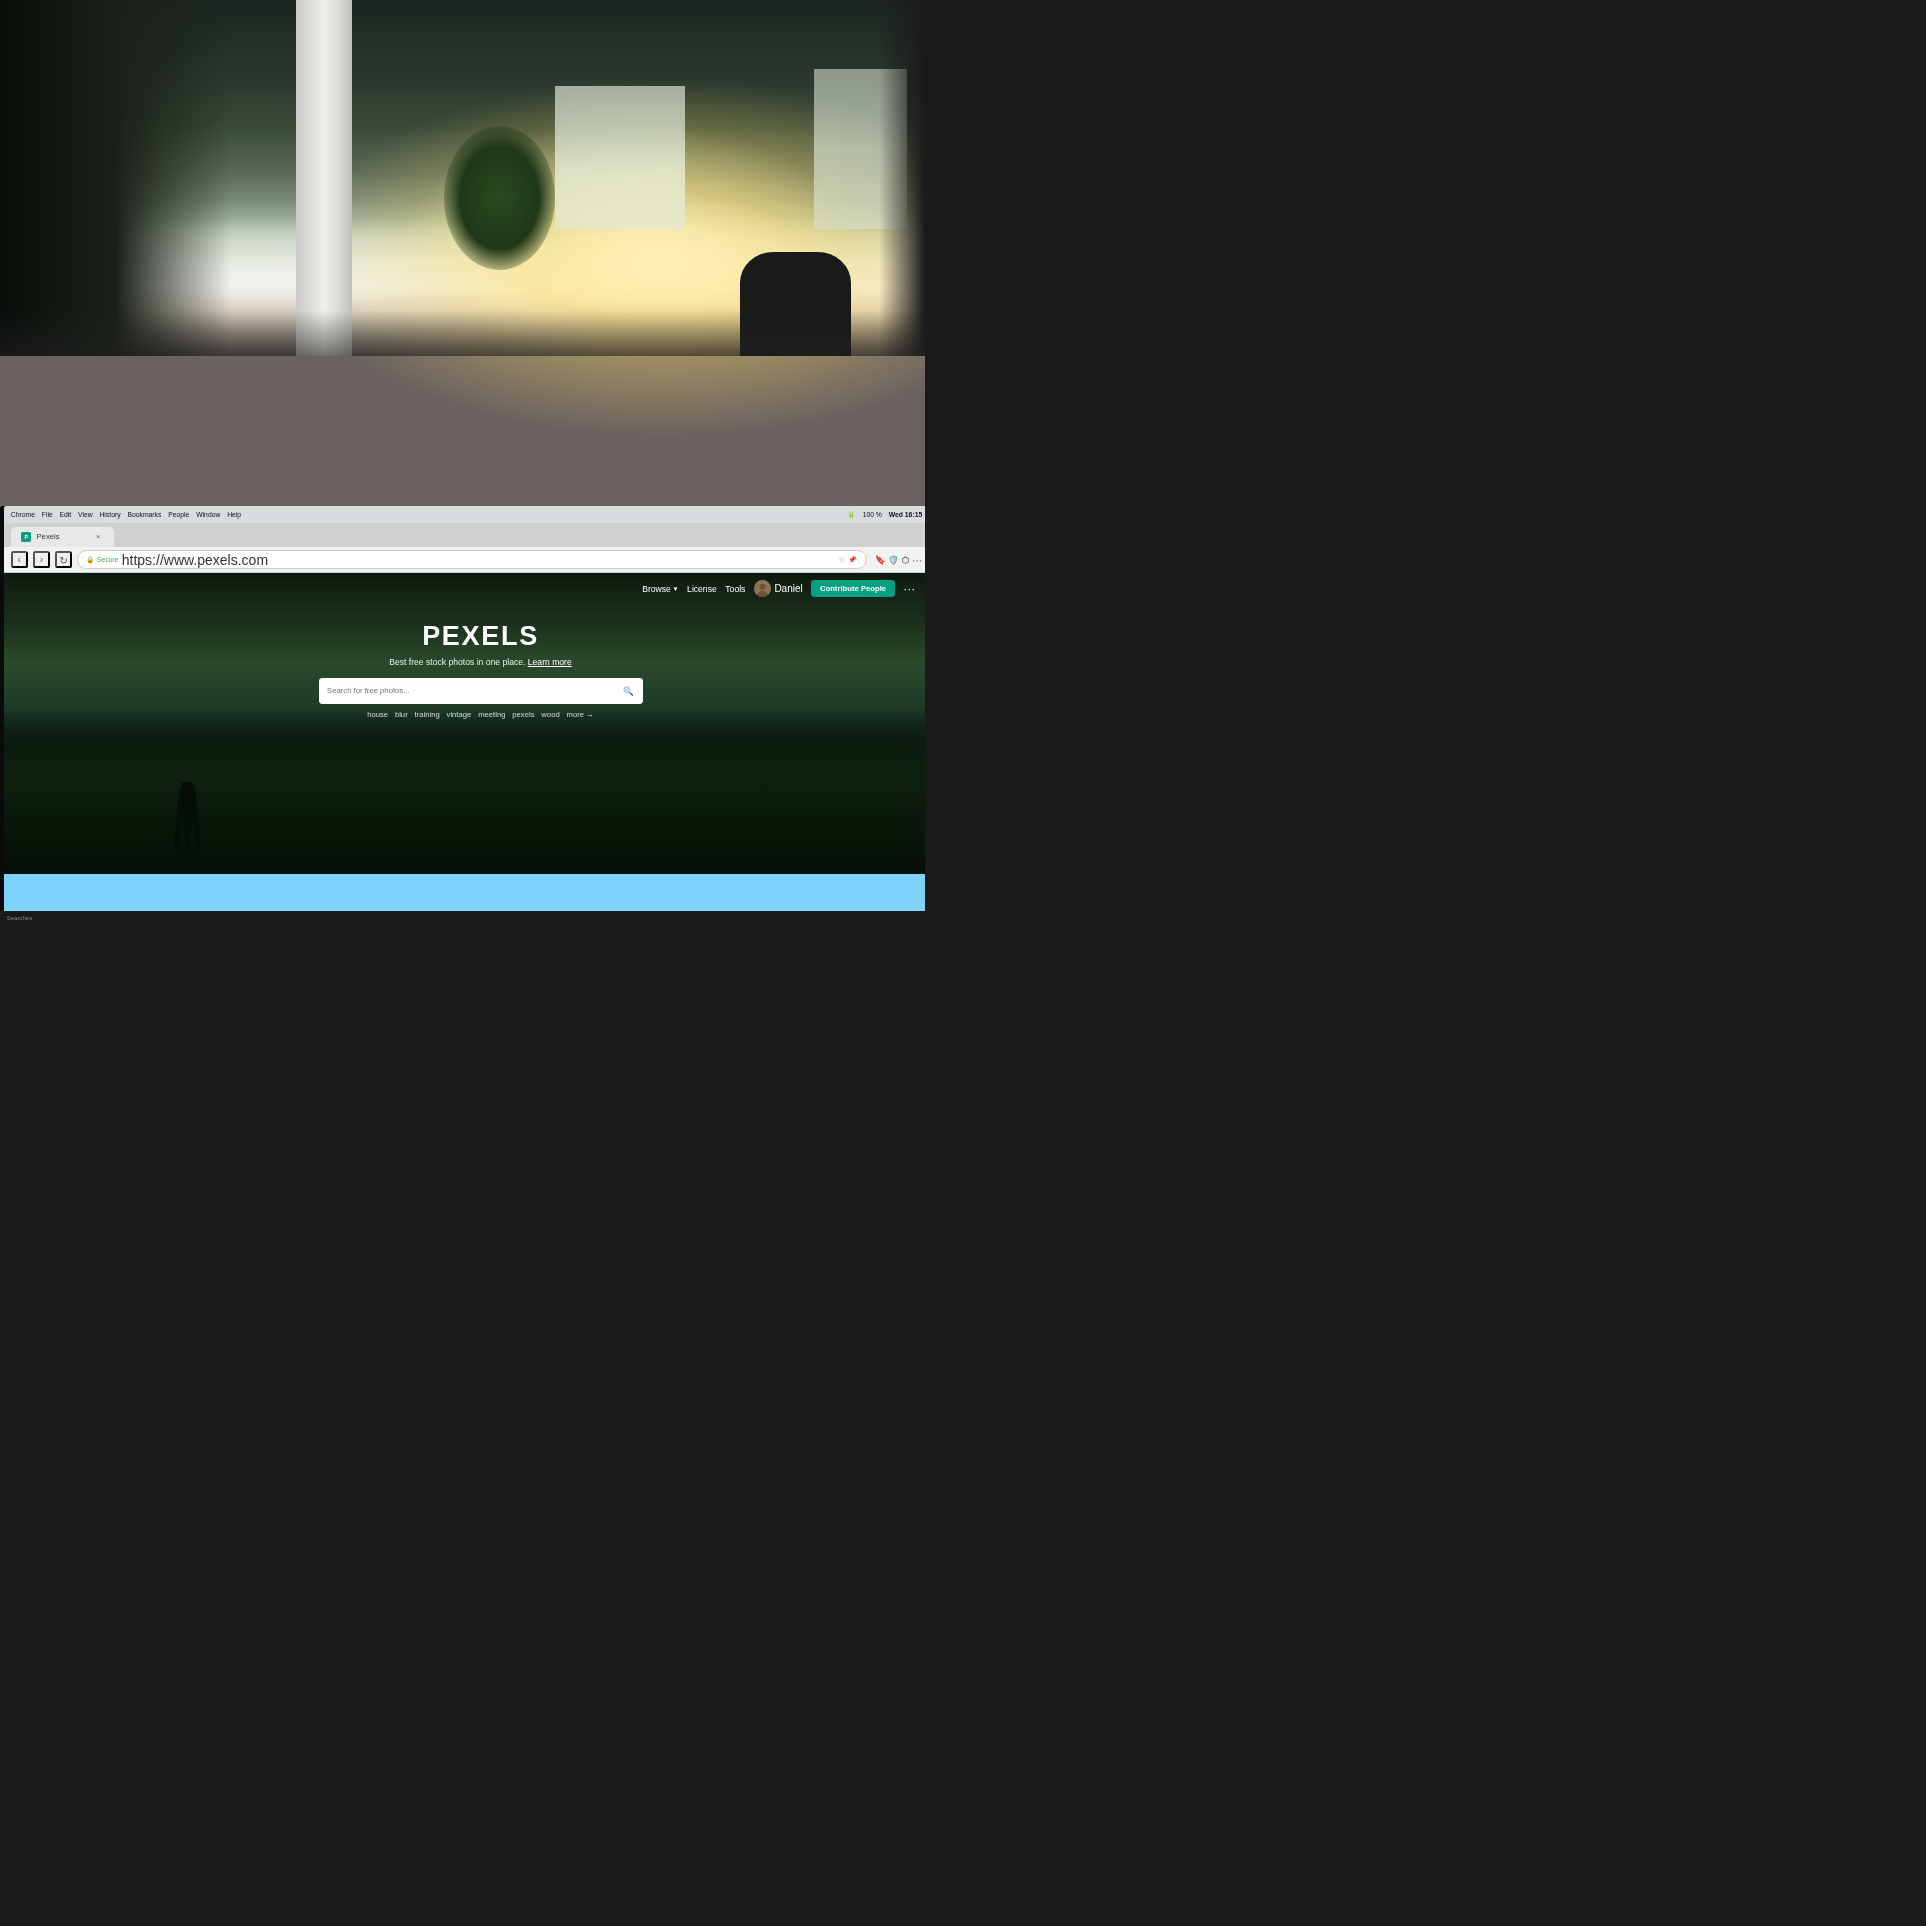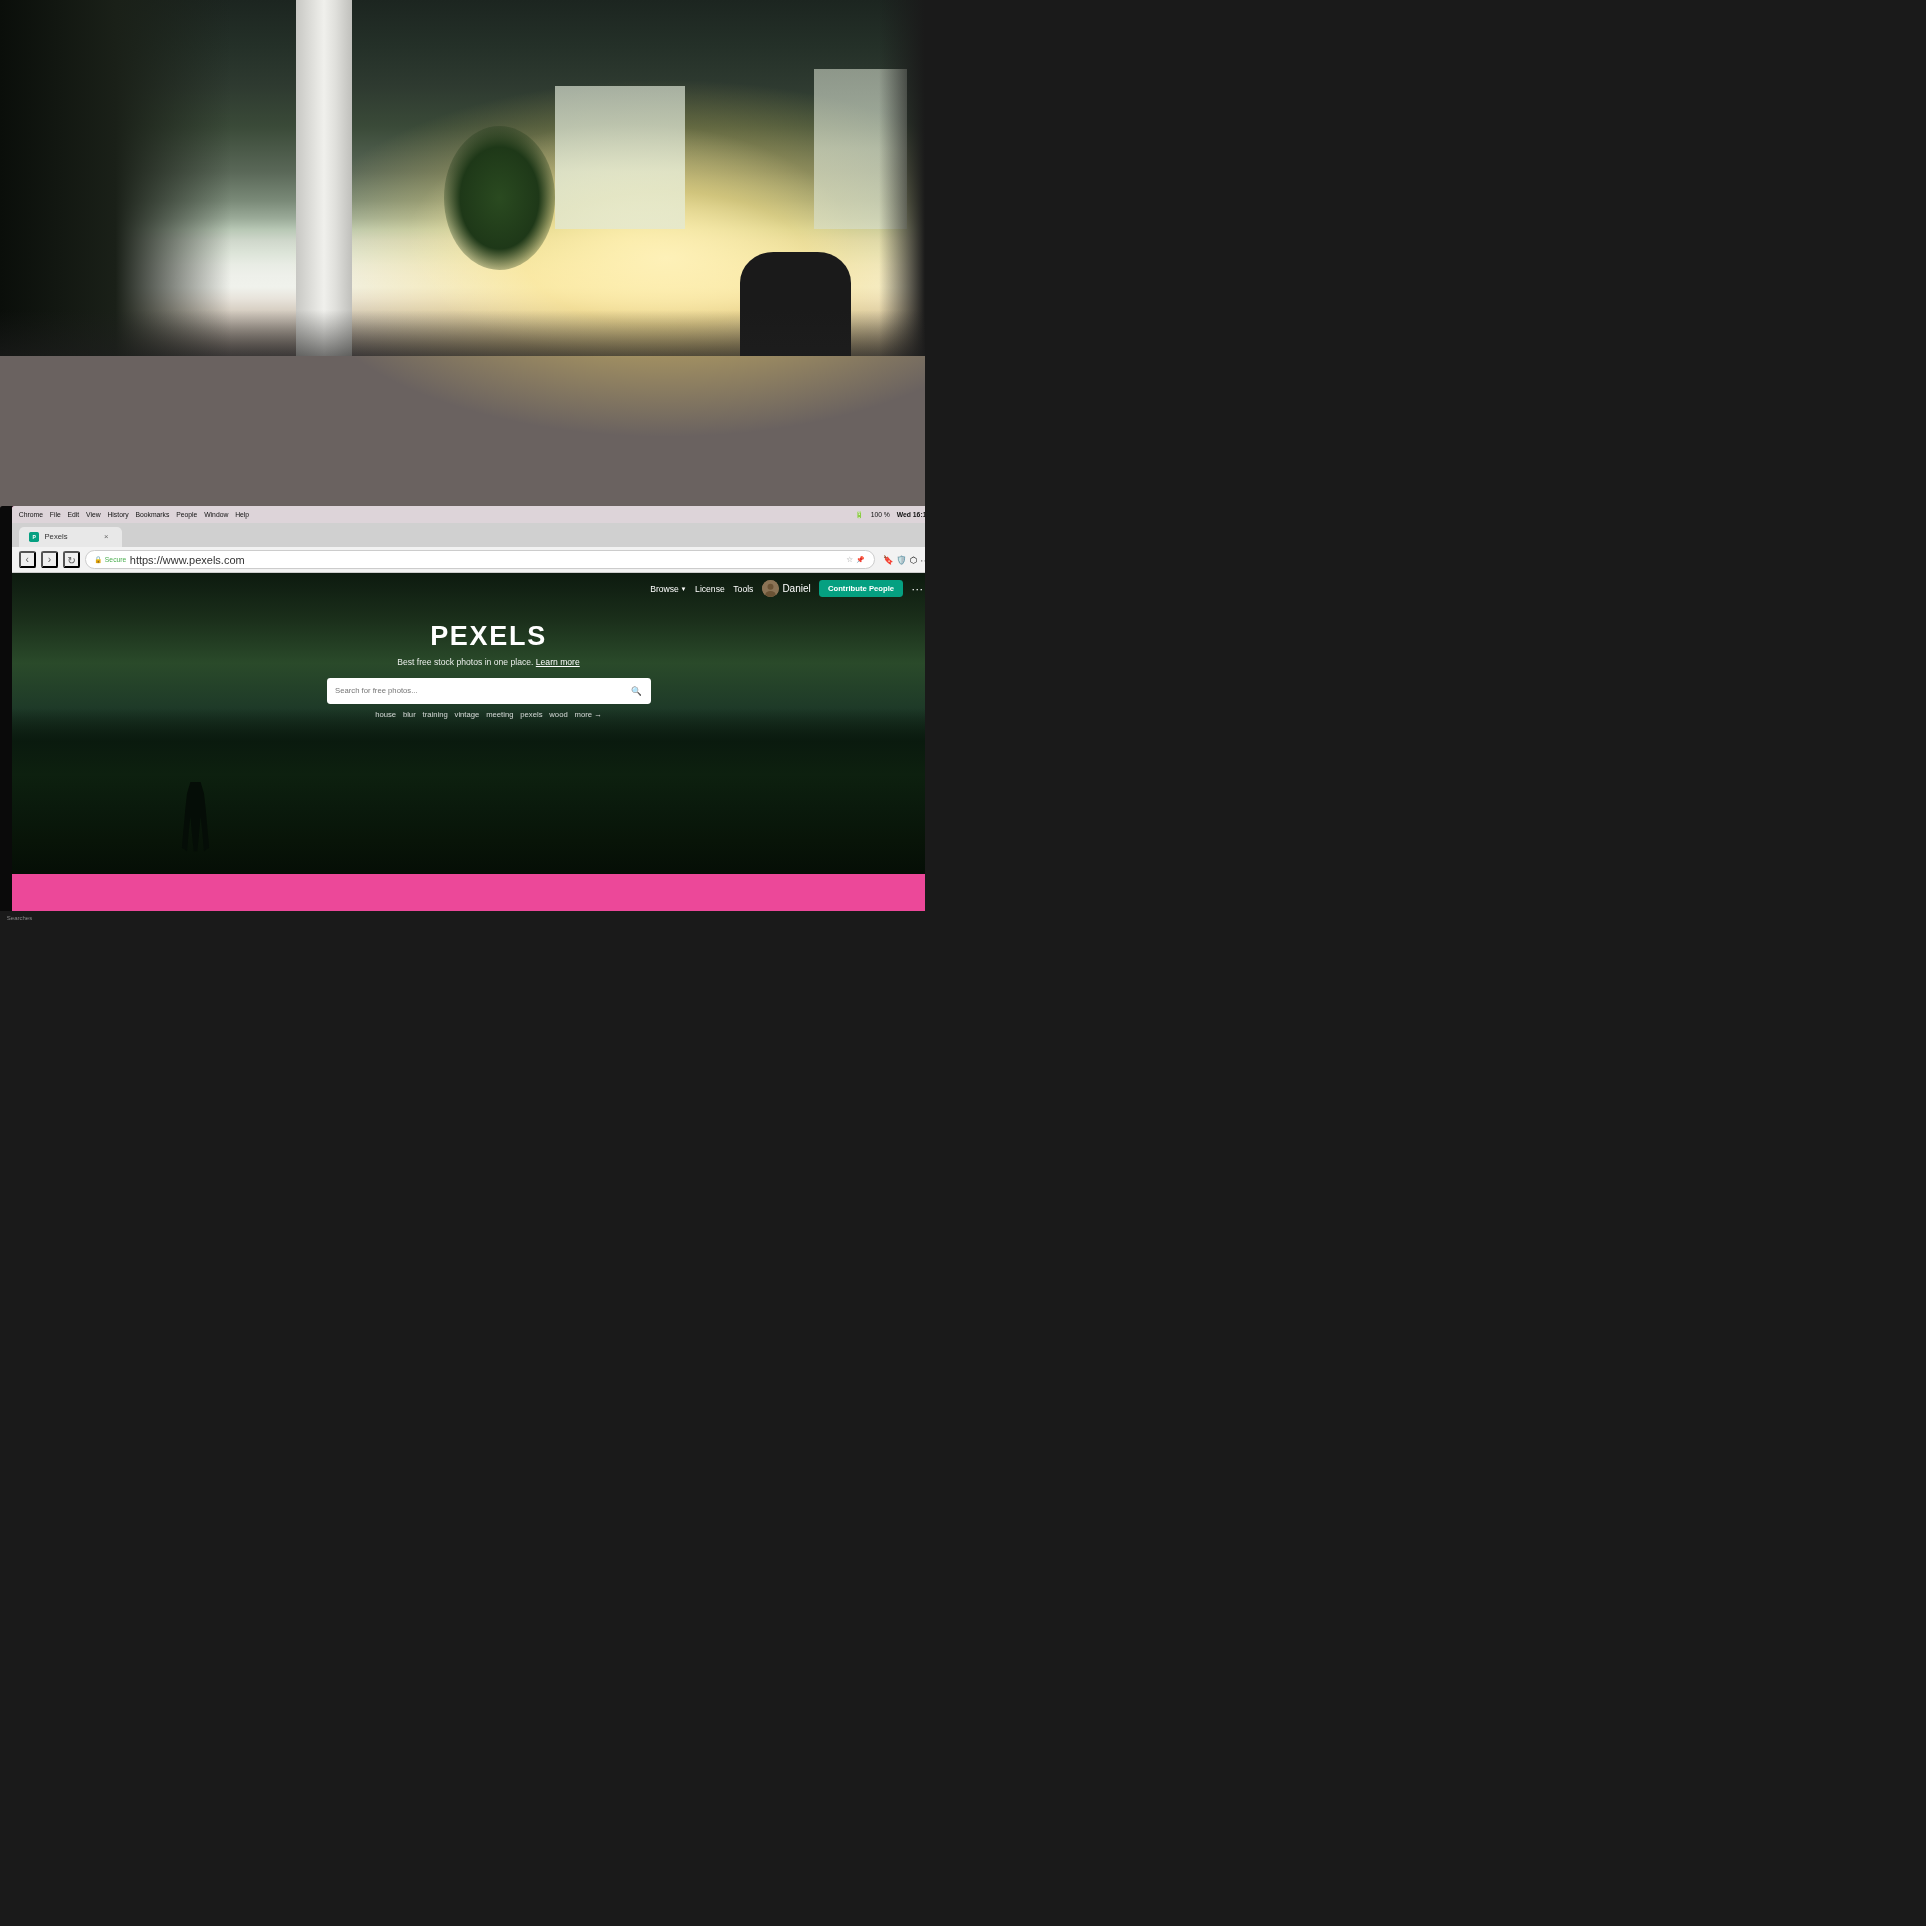--- a/index.html
+++ b/index.html
@@ -104,21 +104,21 @@
     .secure-badge {
       color: #4CAF50;
       font-size: 6.8px;
       display: flex;
       align-items: center;
       gap: 1.7px;
     }
 
     .address-url {
       color: #333;
-      font-size: 11px;
+      font-size: 14px;
     }
 
     .address-icons {
       margin-left: auto;
       display: flex;
       gap: 3.4px;
       align-items: center;
     }
 
     
@@ -530,21 +530,21 @@
   <div class="bg-darkness-right"></div>
   <div class="bg-foliage"></div>
   <div class="bg-window-1"></div>
   <div class="bg-window-2"></div>
   <div class="bg-chair"></div>
   <div class="bg-floor-dark"></div>
 </div>
 
 <div class="screen-bezel"></div>
 
-<div style="position:absolute; bottom:12px; left:12px; width:100%; height:44%; z-index:6; background:#ec4899; border-radius:2.6px 2.6px 0 0; overflow:hidden; display:flex; flex-direction:column;">
+<div style="position:absolute; bottom:12px; left:4px; width:100%; height:44%; z-index:6; background:#7dd3fc; border-radius:2.6px 2.6px 0 0; overflow:hidden; display:flex; flex-direction:column;">
 
   <div class="macos-menubar">
     <span>Chrome</span>
 
     <span style="font-size:6.8px; color:#111; cursor:pointer;">File</span>
     <span style="font-size:6.8px; color:#111; cursor:pointer;">Edit</span>
     <span style="font-size:6.8px; color:#111; cursor:pointer;">View</span>
     <span style="font-size:6.8px; color:#111; cursor:pointer;">History</span>
     <span style="font-size:6.8px; color:#111; cursor:pointer;">Bookmarks</span>
     <span style="font-size:6.8px; color:#111; cursor:pointer;">People</span>

